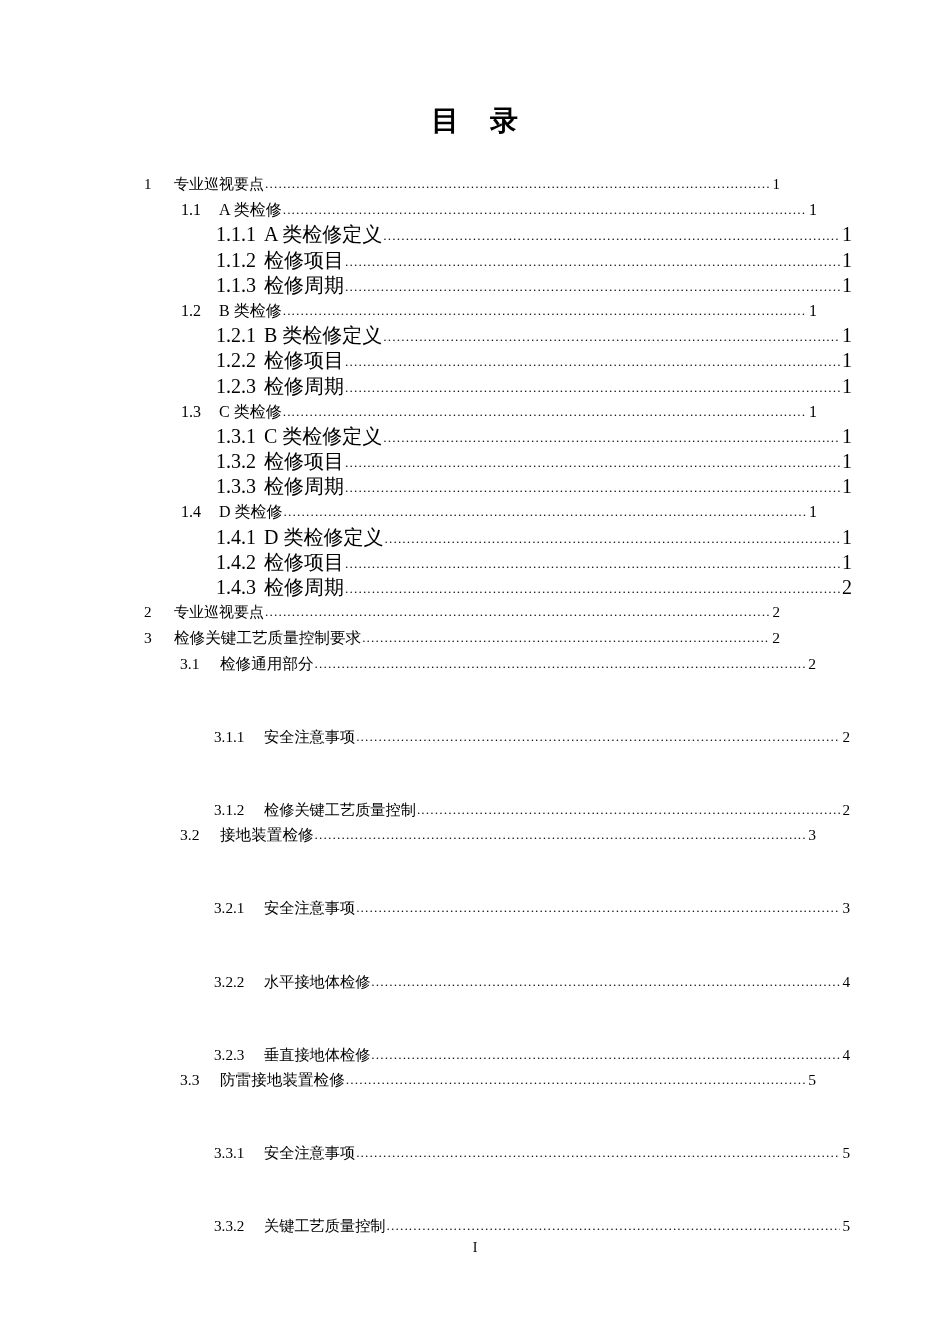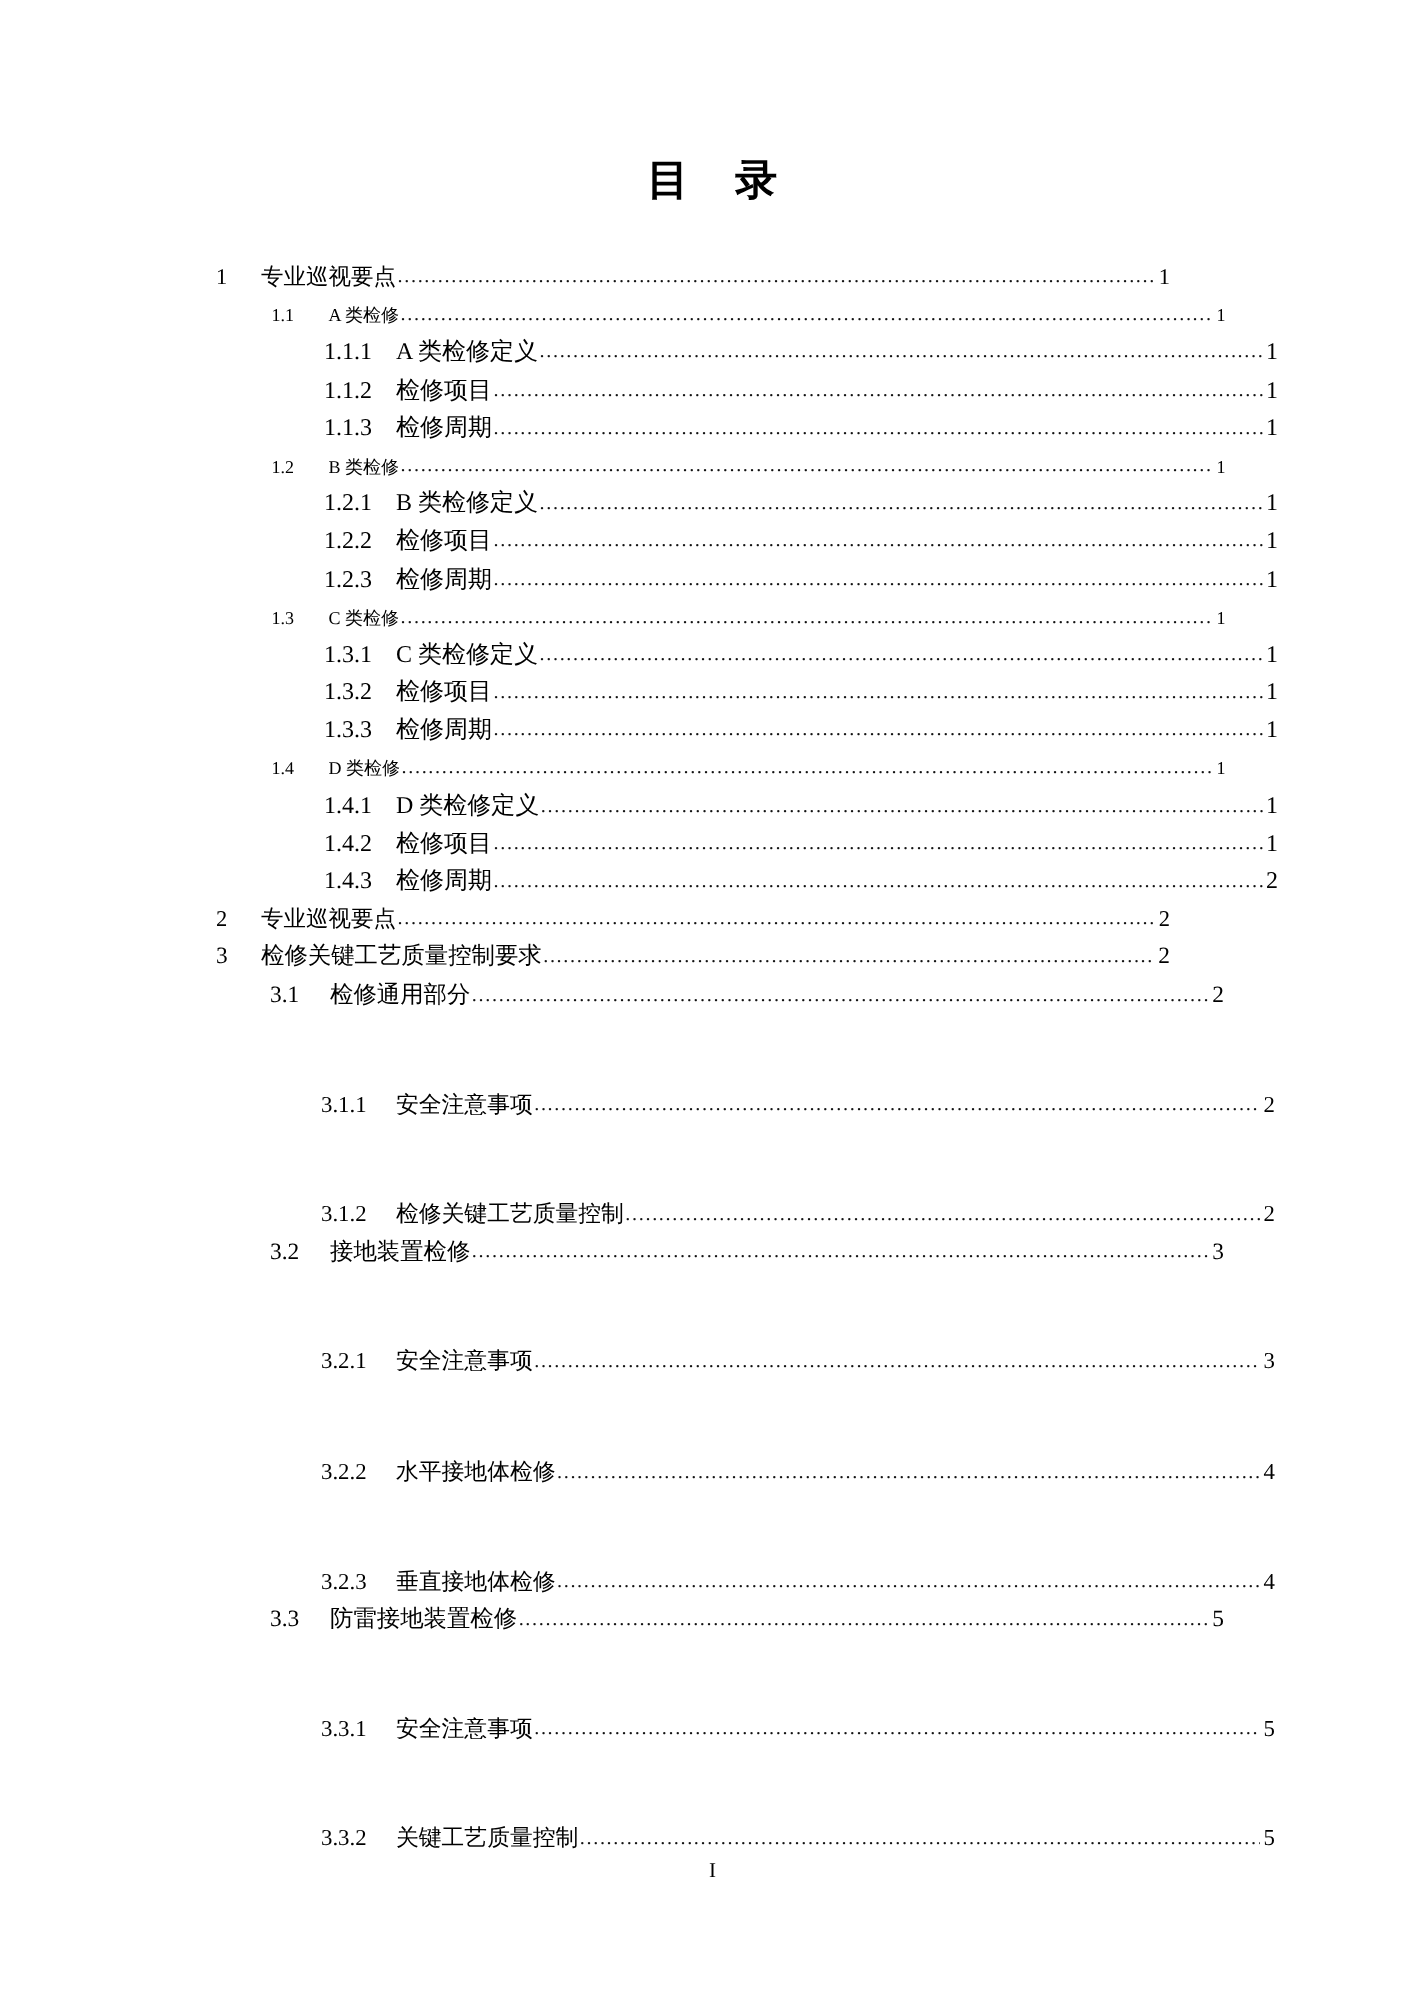--- a/index.html
+++ b/index.html
@@ -100,27 +100,27 @@
   }
   .lvl-front .toc-text { letter-spacing: 0; }
 
   .lvl-1 {
     font-size: 15px;
     padding-left: 0px;
   }
   .lvl-1 .toc-num { width: 30px; }
 
   .lvl-2 {
-    font-size: 12px;
+    font-size: 16px;
     padding-left: 37px;
   }
   .lvl-2 .toc-num { width: 38px; }
 
   .lvl-3 {
-    font-size: 16px;
+    font-size: 20px;
     padding-left: 72px;
   }
   .lvl-3 .toc-num { width: 48px; }
 
   
   .big.lvl-1 { font-size: 15.6px; }
   .big.lvl-2 { font-size: 15.6px; padding-left: 36px; }
   .big.lvl-2 .toc-num { width: 40px; }
   .big.lvl-3 { font-size: 15.2px; padding-left: 70px; margin-top: 48px; }
   .big.lvl-3 .toc-num { width: 50px; }

